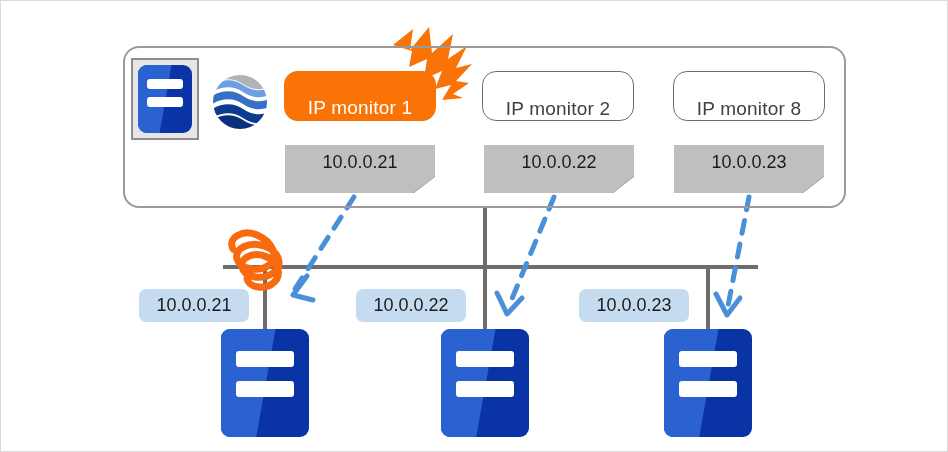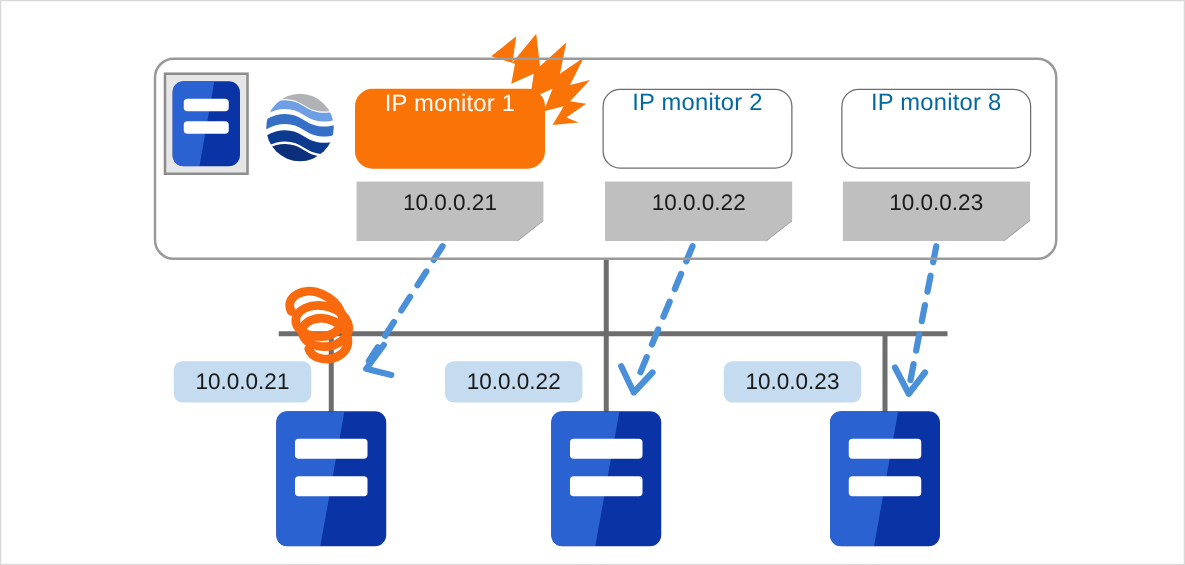--- a/index.html
+++ b/index.html
@@ -77,39 +77,39 @@
     position: absolute;
     left: 210px;
     top: 72px;
     width: 58px;
     height: 58px;
   }
 
   
   .monitor-pill {
     position: absolute;
-    height: 64px;
+    height: 50px;
     border-radius: 14px;
     box-sizing: border-box;
     display: flex;
-    align-items: flex-start;
+    align-items: flex-end;
     justify-content: center;
     font-size: 19px;
     letter-spacing: 0.2px;
     white-space: nowrap;
   }
   .monitor-pill.active {
     background: #f97306;
     border: 2px solid #f97306;
     color: #ffffff;
   }
   .monitor-pill.idle {
     background: #ffffff;
     border: 1.5px solid #6d6d6d;
-    color: #0369a1;
+    color: #404040;
   }
 
   
   .note {
     position: absolute;
     width: 150px;
     height: 48px;
     background: #bfbfbf;
     clip-path: polygon(0 0, 100% 0, 100% 66%, 86% 100%, 0 100%);
   }

